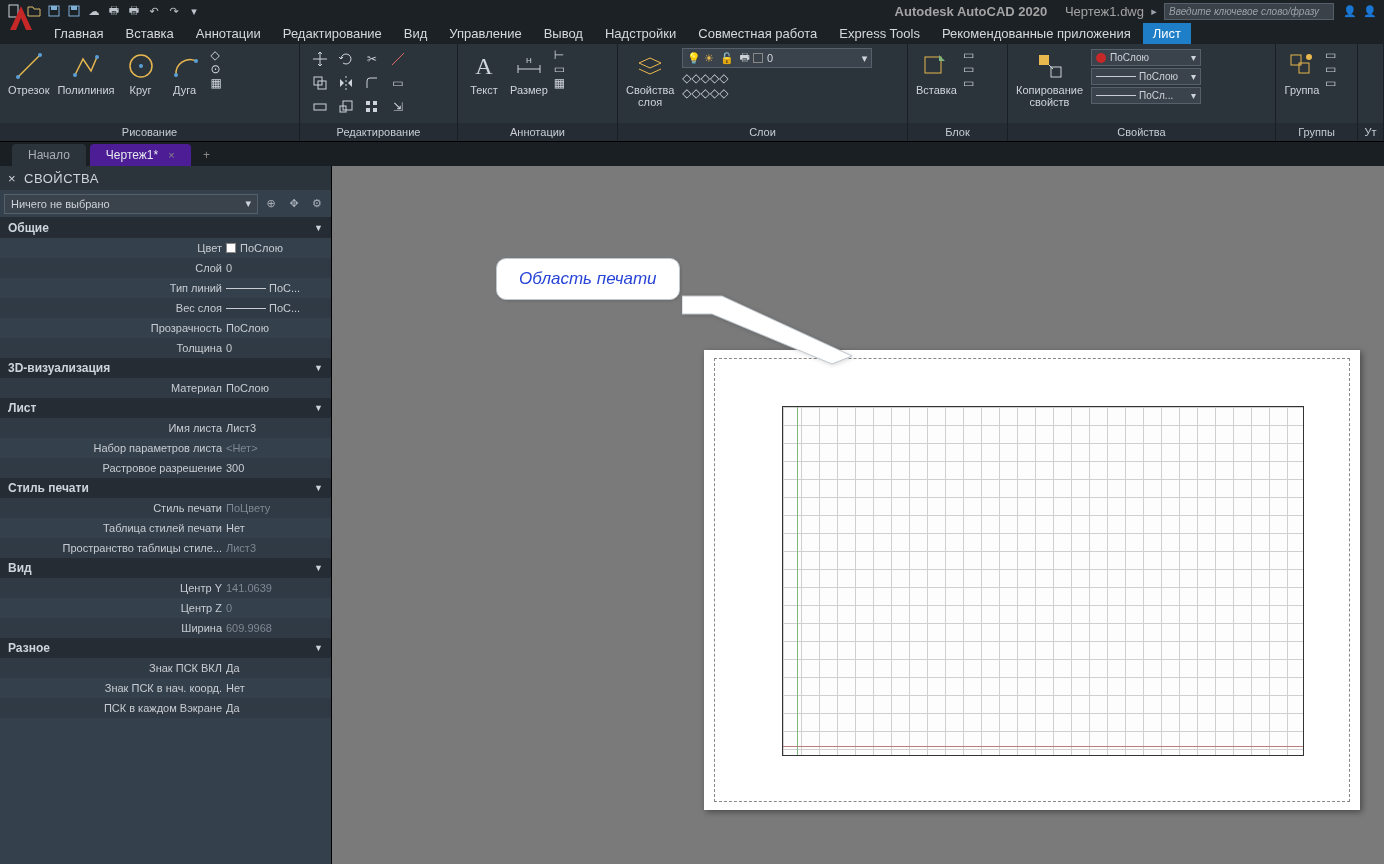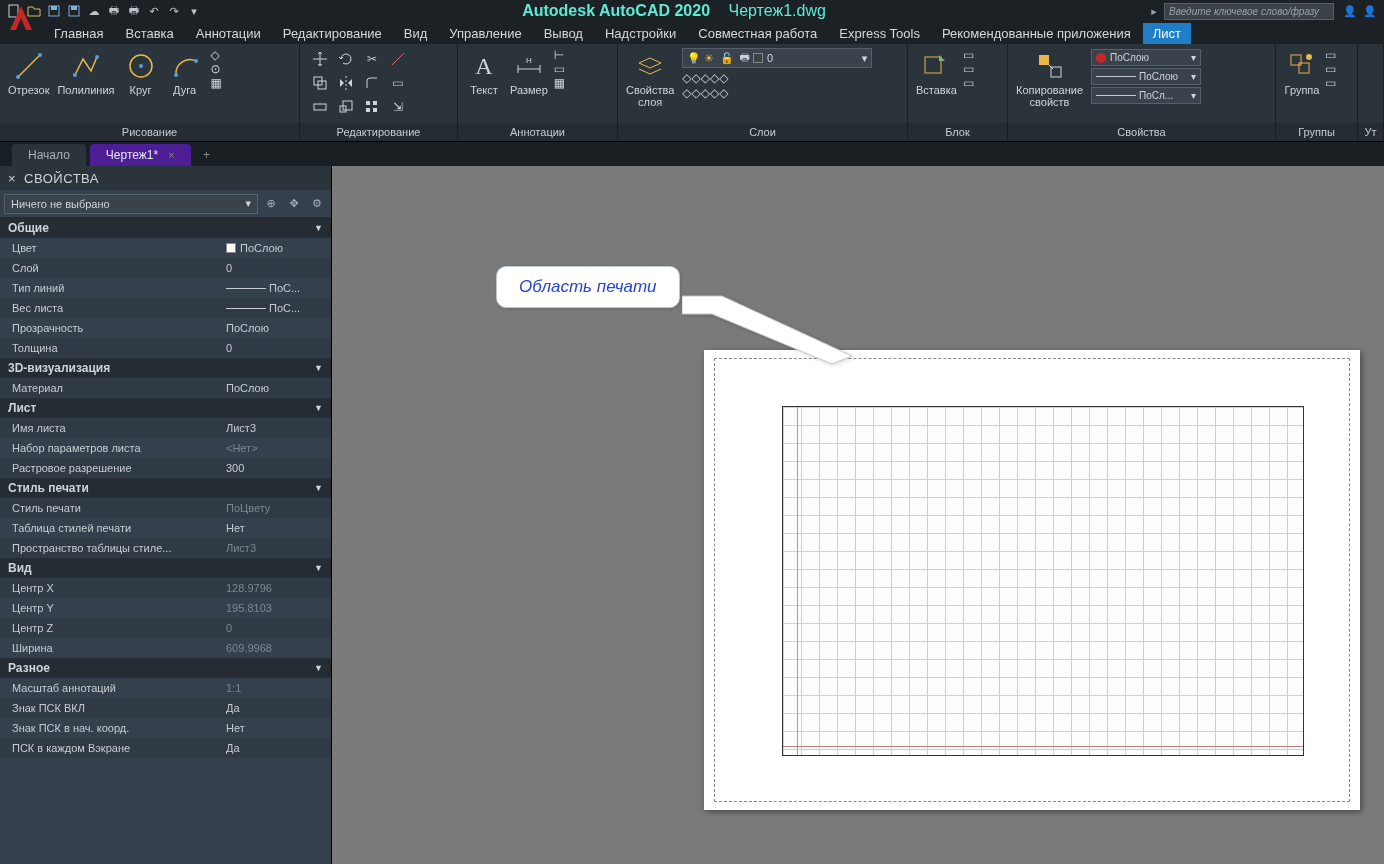--- a/index.html
+++ b/index.html
@@ -17,21 +17,21 @@
     --canvas:#7a7a7a;
     --paper:#ffffff;
   }
   *{box-sizing:border-box;}
   html,body{margin:0;padding:0;height:100%;width:100%;overflow:hidden;font-family:"Segoe UI",Tahoma,sans-serif;font-size:12px;color:var(--text);background:var(--bg-darker);}
   body{display:flex;flex-direction:column;}
 
   
   .qat{height:22px;background:#1c2126;display:flex;align-items:center;padding:0 4px;position:relative;}
   .qat .qat-btn{width:18px;height:18px;display:flex;align-items:center;justify-content:center;margin:0 1px;color:#bfc6cd;font-size:11px;cursor:pointer;}
-  .qat .title-zone{flex:1;text-align:center;font-size:16px;color:#5eead4;}
+  .qat .title-zone{flex:1;text-align:right;font-size:13px;color:#a3a3a3;}
   .qat .app-name{font-weight:600;}
   .qat .doc-name{margin-left:14px;}
   .qat .search-box{width:170px;height:17px;background:#3a4149;border:1px solid #55606b;font-size:10px;font-style:italic;color:#9aa1a9;padding:0 4px;line-height:15px;margin-right:6px;}
   .qat .right-icons{display:flex;align-items:center;}
   .qat .right-icons .ri{width:16px;height:16px;margin:0 2px;color:#9aa1a9;display:flex;align-items:center;justify-content:center;font-size:11px;}
 
   
   .ribbon-tabs{height:22px;background:#1c2126;display:flex;align-items:flex-end;padding-left:2px;}
   .ribbon-tabs .app-logo{width:38px;height:38px;position:absolute;left:2px;top:0px;display:flex;align-items:center;justify-content:center;z-index:10;}
   .ribbon-tabs .rtab{padding:3px 10px;color:#d5d9de;cursor:pointer;font-size:13px;margin-right:2px;}
@@ -68,21 +68,21 @@
   .props-toolbar{height:28px;display:flex;align-items:center;padding:4px 4px;border-bottom:1px solid #252c33;}
   .props-toolbar .sel-combo{flex:1;height:20px;background:#3a424b;border:1px solid #55606b;display:flex;align-items:center;padding:0 6px;font-size:11px;justify-content:space-between;}
   .props-toolbar .tb-icon{width:20px;height:20px;display:flex;align-items:center;justify-content:center;margin-left:3px;color:#a8afb8;cursor:pointer;font-size:11px;}
   .props-body{flex:1;overflow-y:auto;}
   .props-body::-webkit-scrollbar{width:14px;}
   .props-body::-webkit-scrollbar-track{background:#2b333b;}
   .props-body::-webkit-scrollbar-thumb{background:#4a5560;}
   .pgroup-hdr{height:20px;background:#252c33;display:flex;align-items:center;justify-content:space-between;padding:0 8px;font-size:12px;font-weight:600;cursor:pointer;}
   .pgroup-hdr .arr{font-size:9px;}
   .prow{height:20px;display:flex;align-items:center;font-size:11px;}
-  .prow .pk{width:222px;padding-left:12px;color:#c8ccd2;white-space:nowrap;overflow:hidden;}
+  .prow .pk{width:222px;padding-left:12px;color:#c8ccd2;white-space:nowrap;overflow:hidden;text-align:right;}
   .prow .pv{flex:1;padding-left:4px;color:#c8ccd2;display:flex;align-items:center;overflow:hidden;white-space:nowrap;}
   .prow .pv.dim{color:#7e8792;}
   .prow:nth-child(odd){background:#303a45;}
   .col-swatch{width:10px;height:10px;border:1px solid #888;margin-right:4px;background:#fff;}
 
   
   .canvas-area{flex:1;background:var(--canvas);position:relative;overflow:hidden;}
   .paper{position:absolute;background:#fff;box-shadow:2px 2px 6px rgba(0,0,0,0.4);}
   .print-area{position:absolute;border:1px dashed #888;}
   .viewport{position:absolute;border:1px solid #333;background-image:
@@ -485,21 +485,21 @@
           </div>
         </div>
         <div class="prow">
           <div class="pk">Тип линий</div>
           <div class="pv">
             <span class="mini-line"></span>
             <span>ПоС...</span>
           </div>
         </div>
         <div class="prow">
-          <div class="pk">Вес листа</div>
+          <div class="pk">Вес слоя</div>
           <div class="pv">
             <span class="mini-line"></span>
             <span>ПоС...</span>
           </div>
         </div>
         <div class="prow">
           <div class="pk">Прозрачность</div>
           <div class="pv">
             <span>ПоСлою</span>
           </div>
@@ -562,52 +562,40 @@
           <div class="pk">Пространство таблицы стиле...</div>
           <div class="pv dim">
             <span>Лист3</span>
           </div>
         </div>
         <div class="pgroup-hdr">
           <span>Вид</span>
           <span class="arr">▼</span>
         </div>
         <div class="prow">
-          <div class="pk">Центр X</div>
-          <div class="pv dim">
-            <span>128.9796</span>
-          </div>
-        </div>
-        <div class="prow">
           <div class="pk">Центр Y</div>
           <div class="pv dim">
-            <span>195.8103</span>
+            <span>141.0639</span>
           </div>
         </div>
         <div class="prow">
           <div class="pk">Центр Z</div>
           <div class="pv dim">
             <span>0</span>
           </div>
         </div>
         <div class="prow">
           <div class="pk">Ширина</div>
           <div class="pv dim">
             <span>609.9968</span>
           </div>
         </div>
         <div class="pgroup-hdr">
           <span>Разное</span>
           <span class="arr">▼</span>
-        </div>
-        <div class="prow">
-          <div class="pk">Масштаб аннотаций</div>
-          <div class="pv dim">
-            <span>1:1</span>
-          </div>
         </div>
         <div class="prow">
           <div class="pk">Знак ПСК ВКЛ</div>
           <div class="pv">
             <span>Да</span>
           </div>
         </div>
         <div class="prow">
           <div class="pk">Знак ПСК в нач. коорд.</div>
           <div class="pv">
@@ -621,20 +609,20 @@
           </div>
         </div>
       </div>
   </div>
 
   <div class="canvas-area">
     <div class="paper" style="left:372px;top:184px;width:656px;height:460px;"></div>
     <div class="print-area" style="left:382px;top:192px;width:636px;height:444px;"></div>
     <div class="viewport" style="left:450px;top:240px;width:522px;height:350px;"></div>
 
-    <div class="callout" style="left:164px;top:100px;"><span>Область печати</span></div>
+    <div class="callout" style="left:164px;top:92px;"><span>Область печати</span></div>
     <div class="callout-tail" style="left:350px;top:128px;">
       <svg width="180" height="80">
           <path d="M0 2 L40 2 L170 62 L150 70 L30 20 L0 20 Z" fill="#fff" stroke="#bfc6cd"></path>
         </svg>
     </div>
   </div>
 </div>
 
 </body></html>

